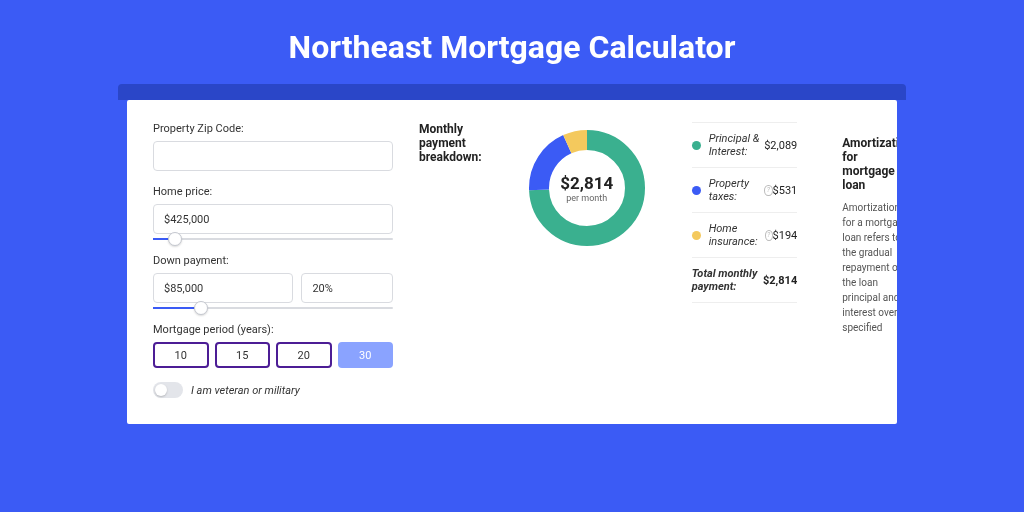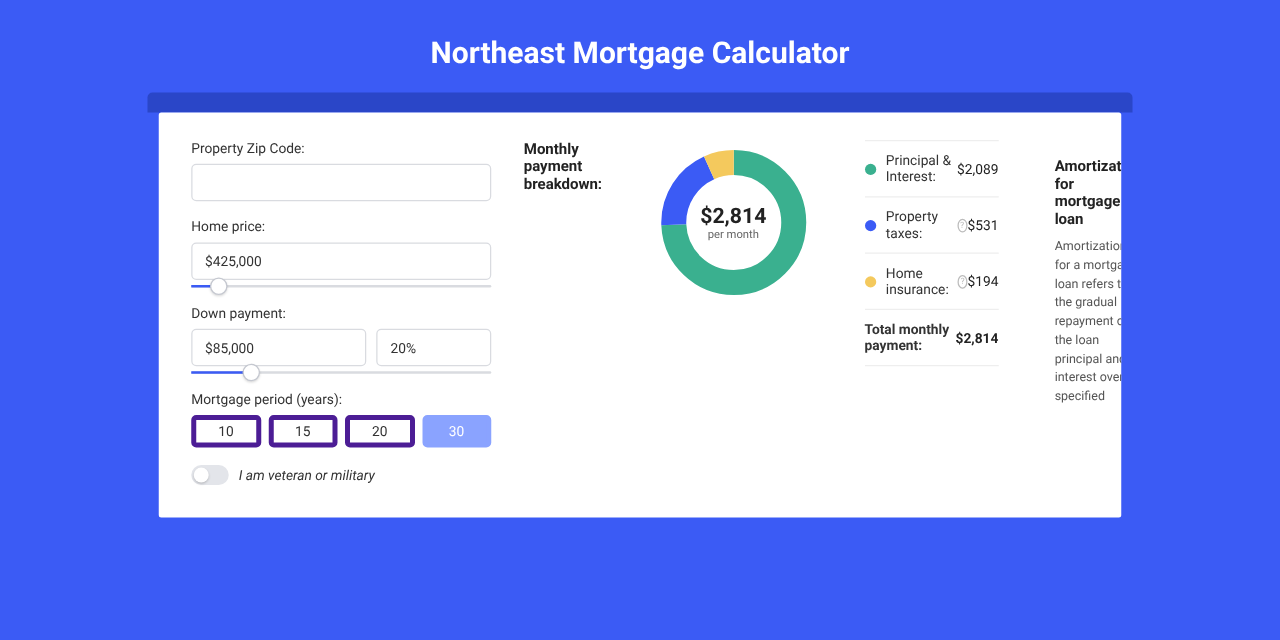--- a/index.html
+++ b/index.html
@@ -1,49 +1,49 @@
 <!DOCTYPE html>
 <html><head>
 <meta charset="utf-8">
 <style>
   *{box-sizing:border-box;margin:0;padding:0;font-family:-apple-system,BlinkMacSystemFont,"Segoe UI",Roboto,Helvetica,Arial,sans-serif;}
   body{background:#3b5bf5;width:1024px;height:512px;overflow:hidden;}
-  .title{color:#fff;font-size:24px;font-weight:700;text-align:center;padding:28px 0 18px;}
+  .title{color:#fff;font-size:32px;font-weight:700;text-align:center;padding:28px 0 18px;}
   .shadow-strip{background:#2a46c8;height:16px;margin:0 auto;width:788px;border-radius:4px 4px 0 0;}
   .card{background:#fff;width:770px;margin:0 auto;border-radius:2px;padding:22px 26px 0 26px;display:flex;gap:26px;height:324px;overflow:hidden;}
   .left{width:240px;flex-shrink:0;}
   .right{flex:1;display:flex;gap:45px;}
   .lbl{font-size:11px;color:#333;margin-bottom:6px;display:block;}
   .inp{width:100%;border:1px solid #d9dbe0;border-radius:4px;height:30px;padding:0 10px;font-size:11px;color:#333;background:#fff;}
   .fg{margin-bottom:14px;position:relative;}
   .slider-track{height:2px;background:#d9dbe0;margin-top:4px;position:relative;border-radius:2px;}
   .slider-fill{position:absolute;left:0;top:0;height:2px;background:#3b5bf5;}
   .slider-thumb{position:absolute;top:-6px;width:14px;height:14px;background:#fff;border:1px solid #c5c8d0;border-radius:50%;box-shadow:0 1px 2px rgba(0,0,0,.15);}
   .row{display:flex;gap:8px;}
   .row .inp:first-child{flex:1.7;}
   .row .inp:last-child{flex:1;}
   .seg{display:flex;gap:6px;}
-  .seg-btn{flex:1;height:26px;border:4px solid #4c1d95;border-radius:4px;background:#fff;font-size:11px;color:#333;display:flex;align-items:center;justify-content:center;cursor:pointer;}
+  .seg-btn{flex:1;height:26px;border:2px solid #4c1d95;border-radius:4px;background:#fff;font-size:11px;color:#333;display:flex;align-items:center;justify-content:center;cursor:pointer;}
   .seg-btn.active{background:#8aa3ff;color:#fff;border-color:#8aa3ff;}
   .toggle-row{display:flex;align-items:center;gap:8px;margin-top:6px;font-style:italic;}
   .toggle{width:30px;height:16px;background:#e3e5ea;border-radius:9px;position:relative;cursor:pointer;}
   .toggle-knob{position:absolute;left:2px;top:2px;width:12px;height:12px;background:#fff;border-radius:50%;box-shadow:0 1px 2px rgba(0,0,0,.2);}
   .toggle-lbl{font-size:11px;color:#333;}
   .sect-title{font-size:12px;font-weight:700;color:#222;margin-bottom:4px;}
   .donut-wrap{display:flex;justify-content:center;margin:6px 0 10px;}
   .donut{position:relative;width:120px;height:120px;}
   .donut svg{transform:rotate(-90deg);}
   .donut-center{position:absolute;inset:0;display:flex;flex-direction:column;align-items:center;justify-content:center;}
   .donut-val{font-size:17px;font-weight:700;color:#222;}
   .donut-sub{font-size:9px;color:#666;}
   .legend{border-top:1px solid #eee;}
   .leg-row{display:flex;align-items:center;padding:9px 0;border-bottom:1px solid #eee;font-size:11px;}
   .leg-row.total{font-weight:700;}
   .dot{width:9px;height:9px;border-radius:50%;margin-right:8px;flex-shrink:0;}
-  .leg-lbl{flex:1;color:#333;display:flex;align-items:center;gap:4px;}
+  .leg-lbl{flex:1;color:#333;display:flex;align-items:center;gap:4px;font-style:italic;}
   .leg-val{color:#222;}
   .info{width:11px;height:11px;border:1px solid #bbb;border-radius:50%;display:inline-flex;align-items:center;justify-content:center;font-size:7px;color:#bbb;}
   .amort{margin-top:14px;}
   .amort-title{font-size:12px;font-weight:700;color:#222;margin-bottom:8px;}
   .amort-text{font-size:10px;color:#555;line-height:1.5;}
 </style>
 </head>
 <body>
 
 <div class="title">Northeast Mortgage Calculator</div>

